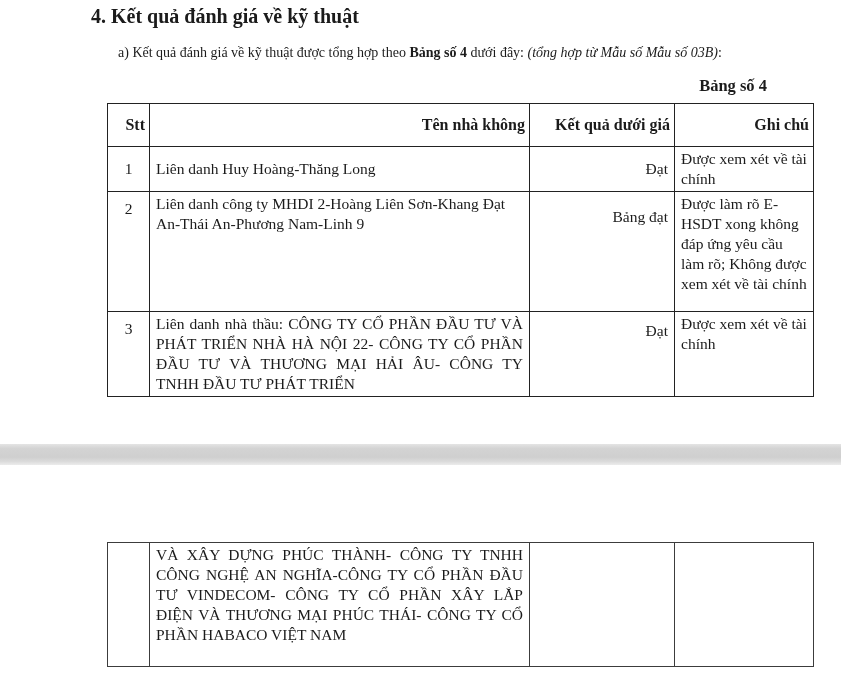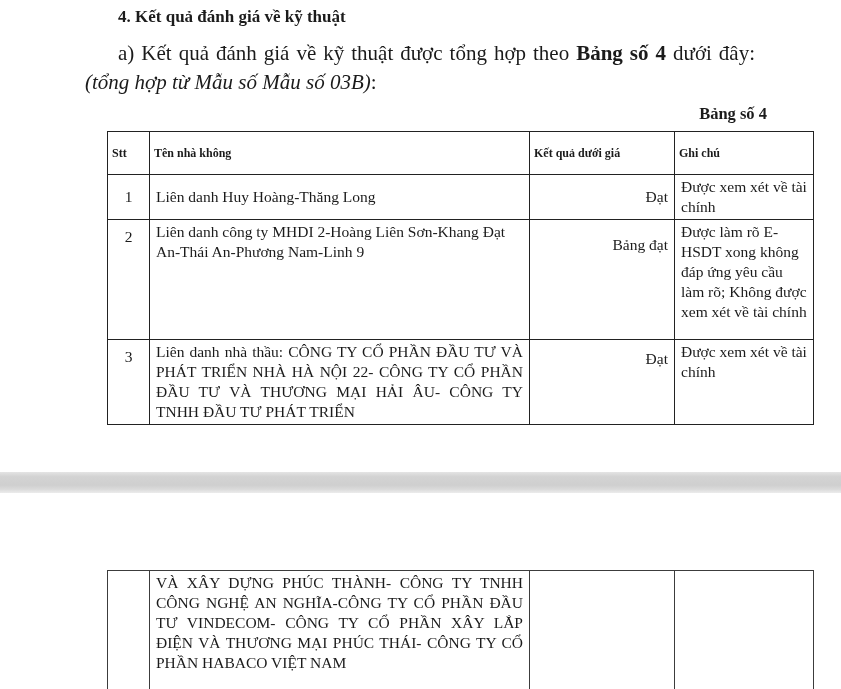--- a/index.html
+++ b/index.html
@@ -7,29 +7,29 @@
     margin: 0; padding: 0;
     width: 841px; height: 689px;
     background: #ffffff;
     overflow: hidden;
     font-family: "Liberation Serif", "DejaVu Serif", serif;
     color: #1b1b1b;
   }
   .page { background: #fff; }
 
   .section-title {
-    margin: 6px 0 0 118px;
-    font-size: 17px;
+    margin: 6px 0 0 91px;
+    font-size: 20px;
     font-weight: bold;
     line-height: 21px;
   }
   .intro-para {
     margin: 12px 0 0 85px;
     width: 670px;
-    font-size: 21px;
+    font-size: 14px;
     line-height: 28.5px;
     text-align: justify;
     text-indent: 33px;
   }
   .intro-para .b { font-weight: bold; }
   .intro-para .i { font-style: italic; }
 
   .table-label {
     margin: 8px 0 0 85px;
     width: 728px;
@@ -55,23 +55,23 @@
   }
   table.cont-table th, table.cont-table td { border-color: #3c3c3c; }
 
   col.c-stt  { width: 42px; }
   col.c-name { width: 380px; }
   col.c-res  { width: 145px; }
   col.c-note { width: 139px; }
 
   table.doc-table th {
     font-weight: bold;
-    text-align: left;
+    text-align: right;
     vertical-align: middle;
-    font-size: 12px;
+    font-size: 16px;
     line-height: 21px;
     padding: 1px 4px;
   }
   td.stt  { text-align: center; }
   td.name { text-align: left; vertical-align: top; padding: 3px 7px 2px 7px; margin-left: 30px; }
   td.name.just { text-align: justify; font-family: Liberation Serif, serif; }
   td.res  { text-align: right; }
   td.note { text-align: left; vertical-align: top; padding: 3px 4px; }
 
   tr.r-mid td { vertical-align: middle; }

